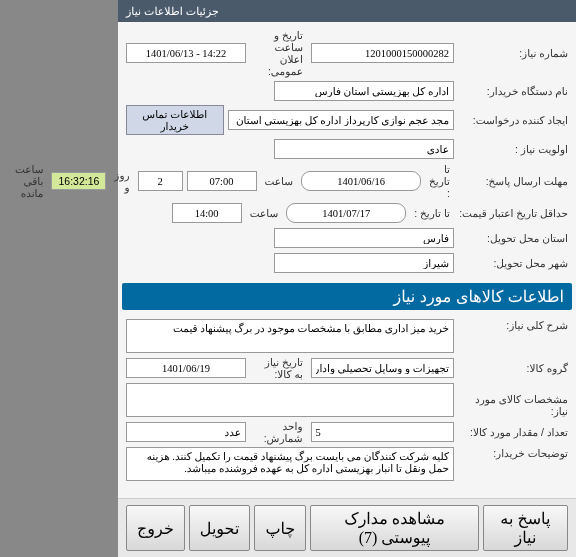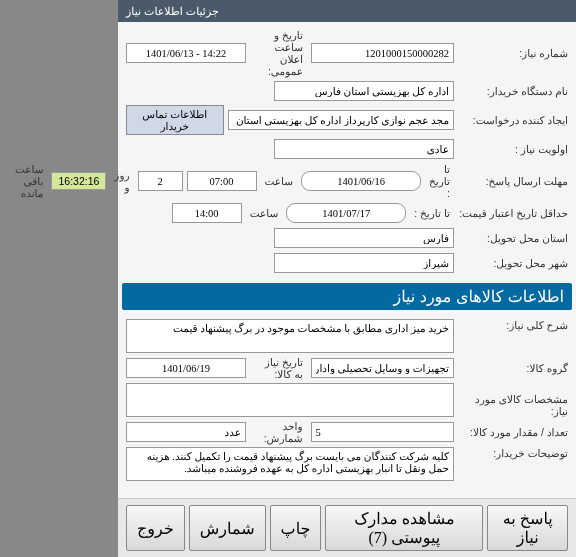--- a/index.html
+++ b/index.html
@@ -211,17 +211,17 @@
       <span class="label">توضیحات خریدار:</span>
       <textarea class="multi" style="width: 340px;">کلیه شرکت کنندگان می بایست برگ پیشنهاد قیمت را تکمیل کنند. هزینه حمل ونقل تا انبار بهزیستی اداره کل به عهده فروشنده میباشد.</textarea>
     </div>
 
   </div>
 
   <div class="footer">
     <button class="btn">پاسخ به نیاز</button>
     <button class="btn">مشاهده مدارک پیوستی (7)</button>
     <button class="btn">چاپ</button>
-    <button class="btn">شمارش</button>
+    <button class="btn">تحویل</button>
     <button class="btn">خروج</button>
   </div>
 
 </div>
 
 </body></html>

